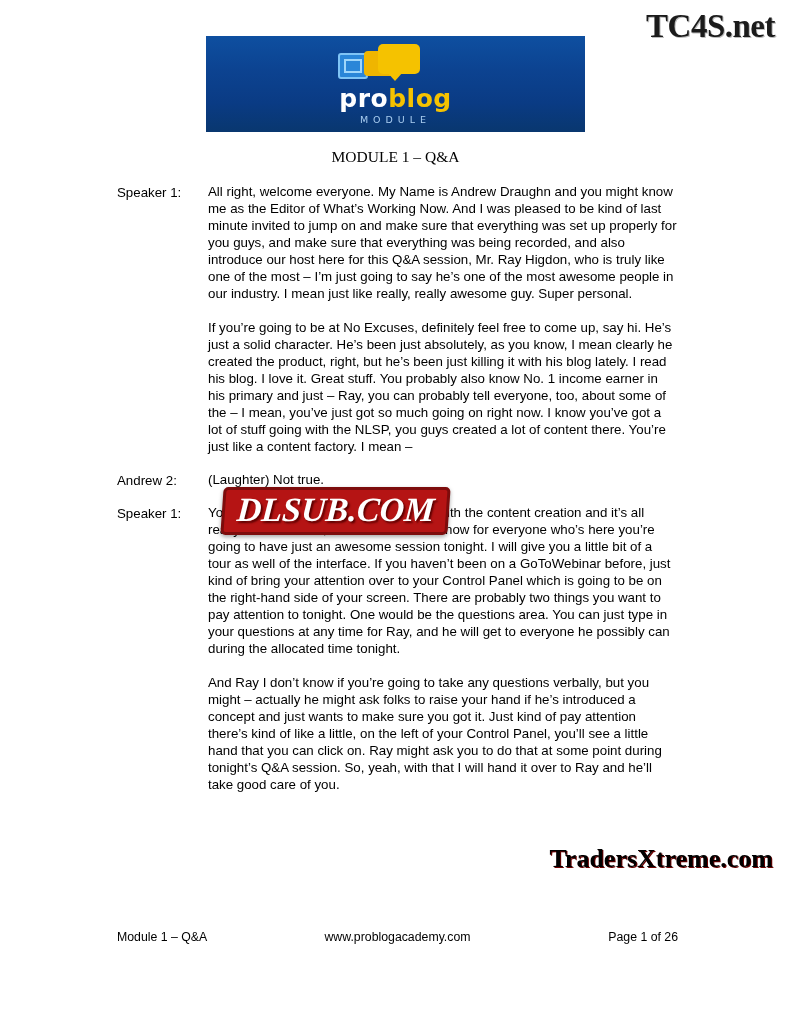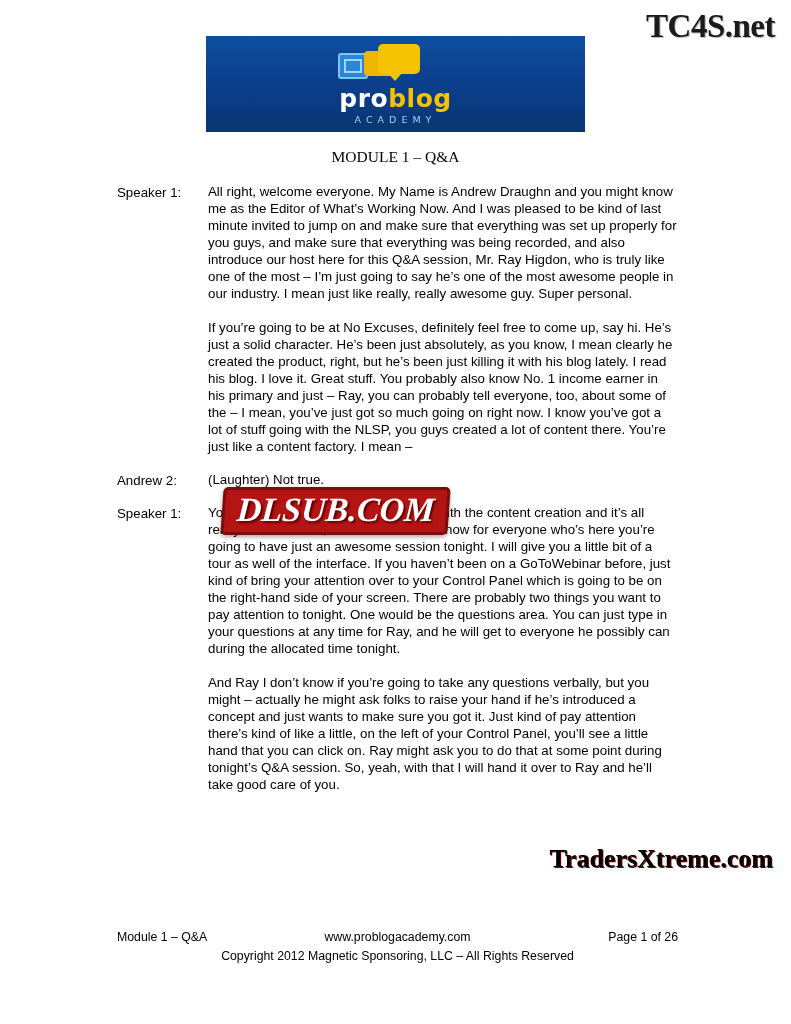--- a/index.html
+++ b/index.html
@@ -226,21 +226,21 @@
   <div class="banner">
     <div class="banner-inner">
       <div class="logo-row">
         <span class="logo-chip"></span>
         <span class="logo-bubble-b"></span>
         <span class="logo-bubble"></span>
       </div>
       <div class="wordmark">
         <span class="pro">pro</span><span class="blog">blog</span>
       </div>
-      <div class="academy">ACADEMY</div>
+      <div class="academy">MODULE</div>
     </div>
   </div>
 
   <div class="doc-title">MODULE 1 – Q&amp;A</div>
 
   <div class="transcript">
 
     <div class="block">
       <div class="speaker">Speaker 1:</div>
       <div class="body">
@@ -267,18 +267,17 @@
   </div>
 
   <div class="wm-center">DLSUB.COM</div>
 
   <div class="footer">
     <div class="footer-row1">
       <span class="footer-left">Module 1 – Q&amp;A</span>
       <span class="footer-center">www.problogacademy.com</span>
       <span class="footer-right">Page 1 of 26</span>
     </div>
-    <div class="footer-row2">Copyright 2012 Magnetic Sponsoring, LLC – All Rights Reserved</div>
   </div>
 
   <div class="wm-bottom">TradersXtreme.com</div>
 
 </div>
 
 </body></html>

